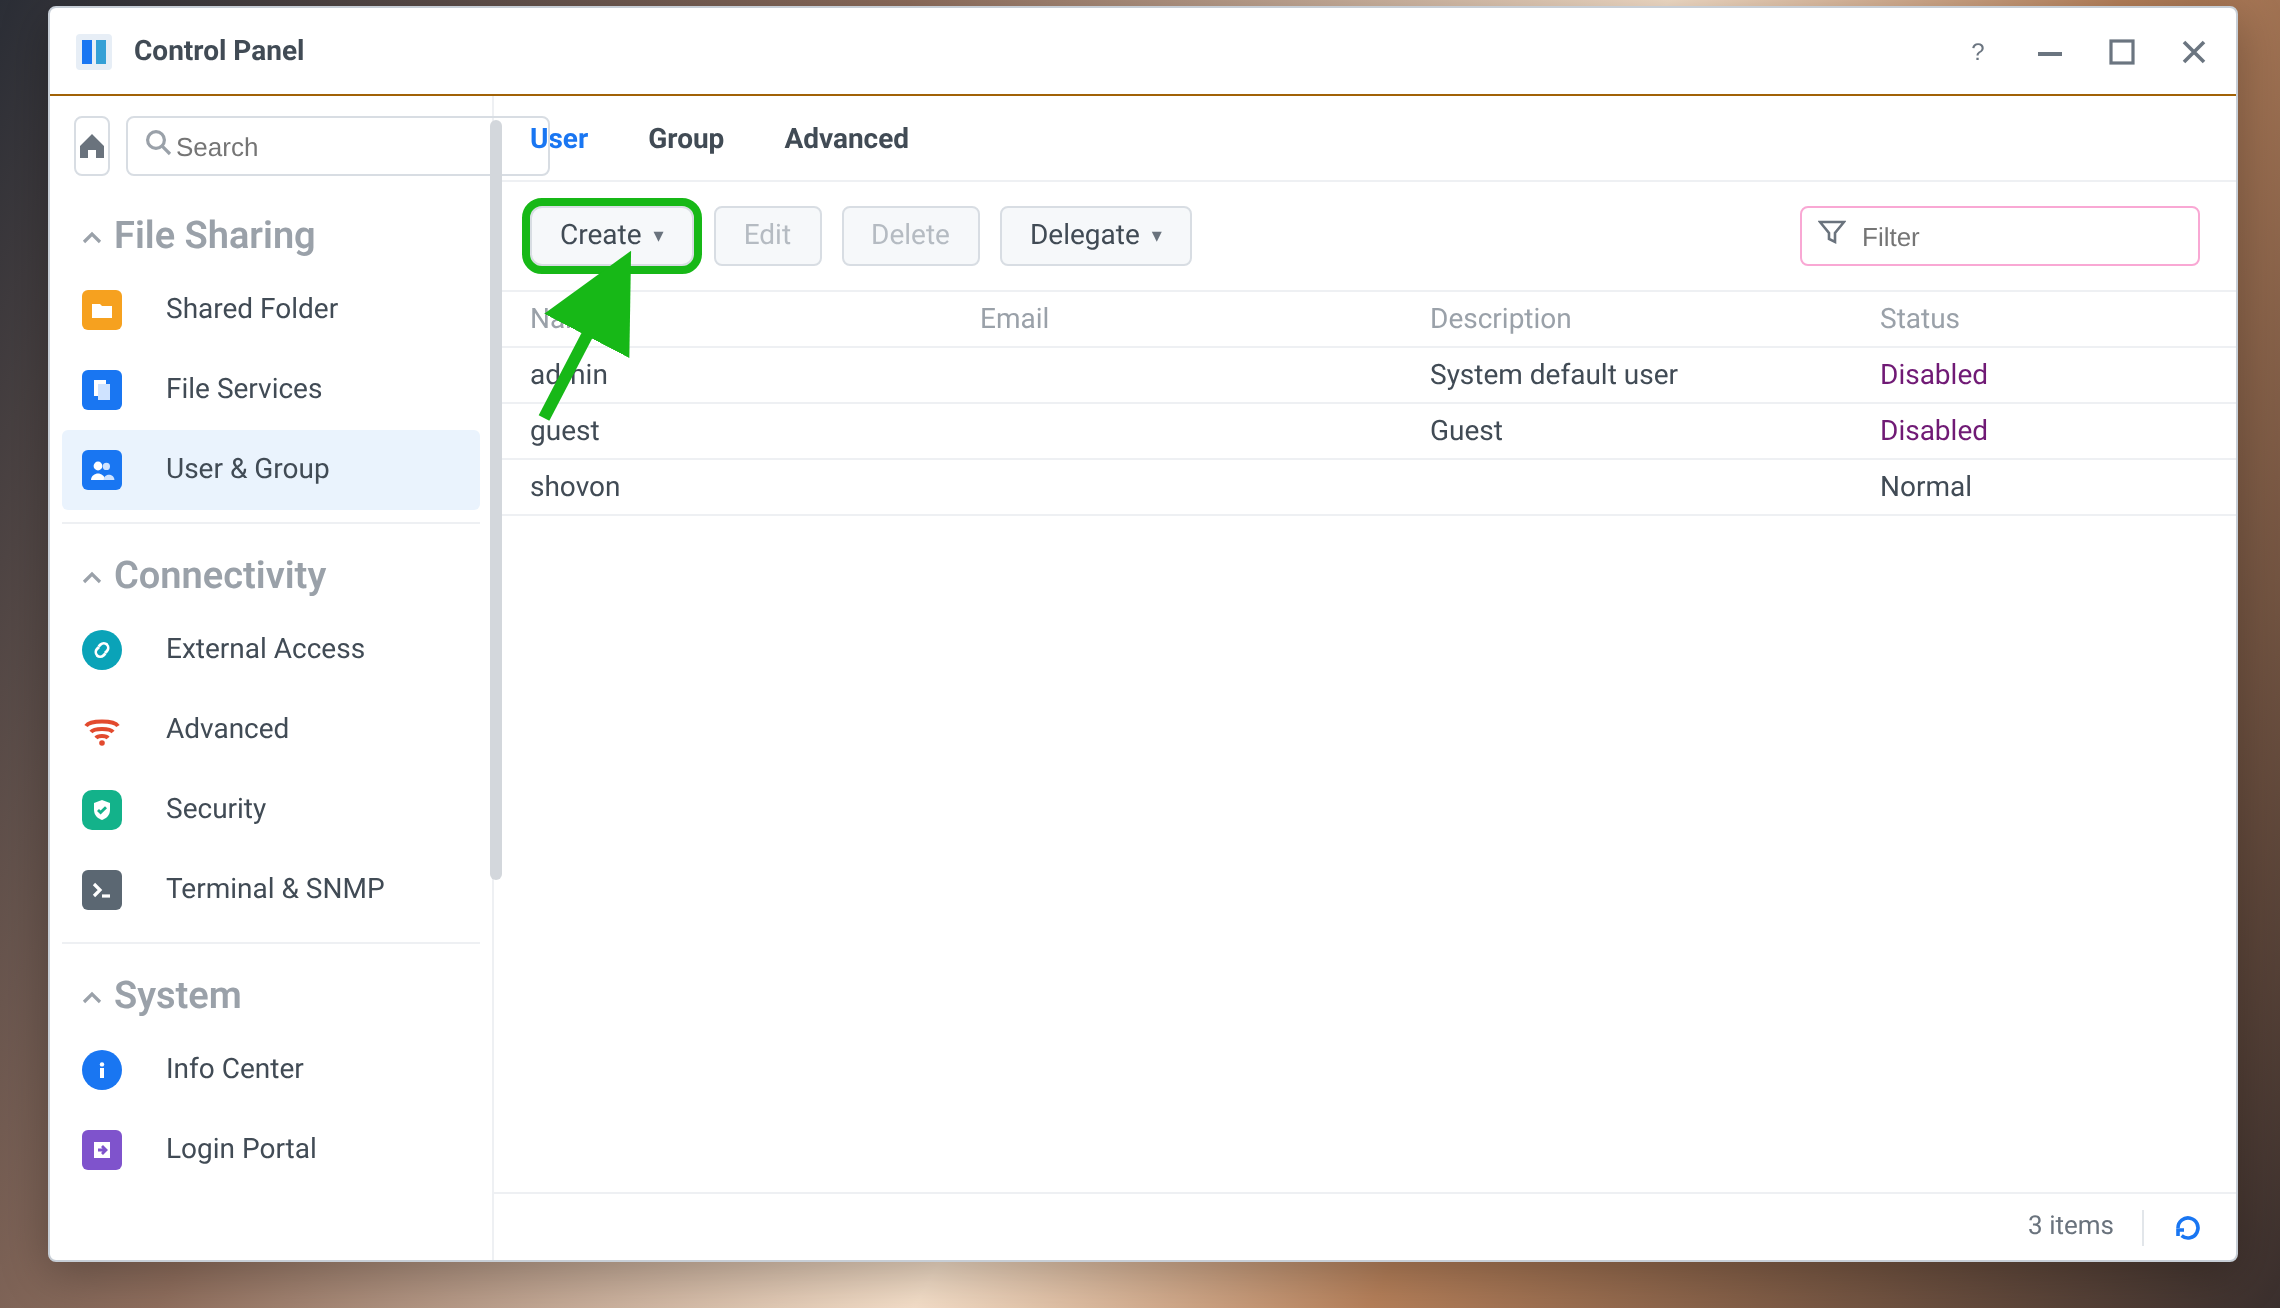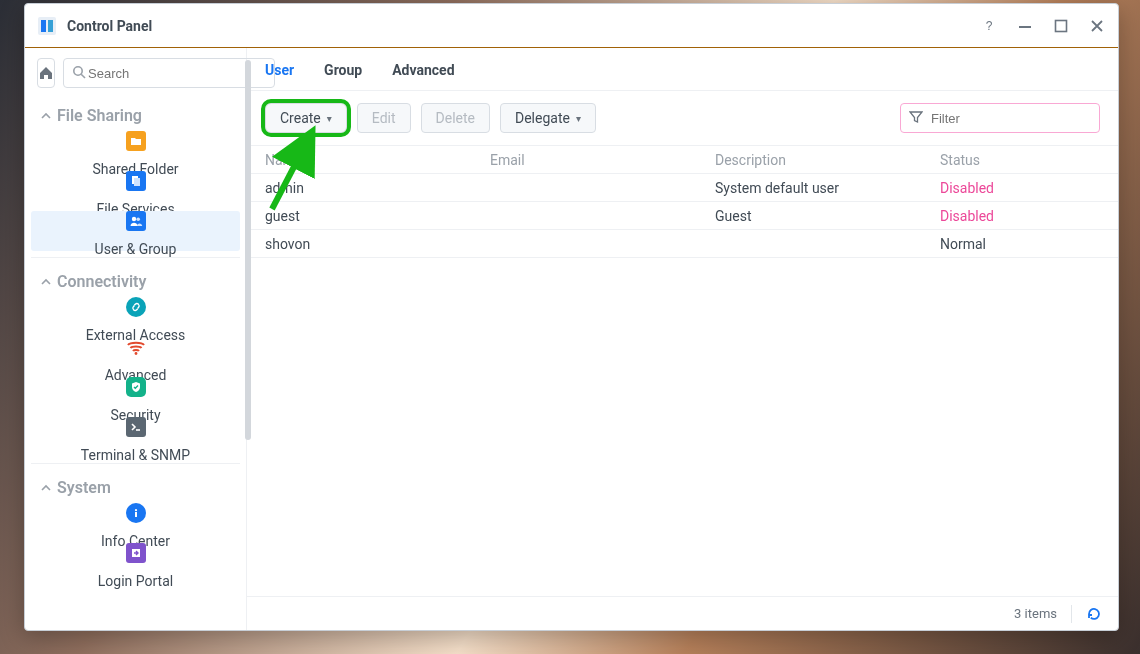--- a/index.html
+++ b/index.html
@@ -108,30 +108,29 @@
     color: #9aa1a9;
   }
   .search-wrap input {
     border: none; outline: none; flex: 1;
     font-size: 13px; color: #414b55; background: transparent;
   }
   .section-title {
     display: flex; align-items: center; gap: 6px;
     padding: 8px 10px 6px 10px;
     color: #9aa1a9;
-    font-size: 16px; font-weight: 600;
+    font-size: 19px; font-weight: 600;
   }
   .nav-item {
-    display: flex; align-items: center; gap: 10px;
+    display: flex; align-items: center; gap: 22px;
     height: 40px;
     padding: 0 10px;
     border-radius: 3px;
     cursor: pointer;
     color: #414b55;
-    flex-direction: column;
   }
   .nav-item.selected {
     background: #eaf3fd;
   }
   .nav-sep { height: 1px; background: #eef0f3; margin: 6px 0; }
   .nav-icon { width: 20px; height: 20px; display:inline-flex; align-items:center; justify-content:center; }
 
   
   .isq { width:20px; height:20px; border-radius:3px; display:inline-flex; align-items:center; justify-content:center; color:#fff; }
   .folder { background:#f6a11f; }
@@ -206,21 +205,21 @@
     border-bottom: 1px solid #eef0f3;
   }
   .table-head { height: 28px; color: #9aa1a9; }
   .row { height: 28px; }
   .col { padding: 0 18px; overflow: hidden; text-overflow: ellipsis; white-space: nowrap; }
   .col.name  { width: 225px; }
   .col.email { width: 225px; }
   .col.desc  { width: 225px; }
   .col.status{ width: 160px; }
   .sort-caret { font-size: 10px; margin-left: 3px; color: #9aa1a9; }
-  .status-disabled { color: #ec4899; }
+  .status-disabled { color: #701a75; }
 
   .footer {
     margin-top: auto;
     height: 34px;
     display: flex; align-items: center; justify-content: flex-end;
     gap: 14px;
     padding: 0 16px;
     border-top: 1px solid #eef0f3;
     color: #6a737d;
     font-size: 13px;

